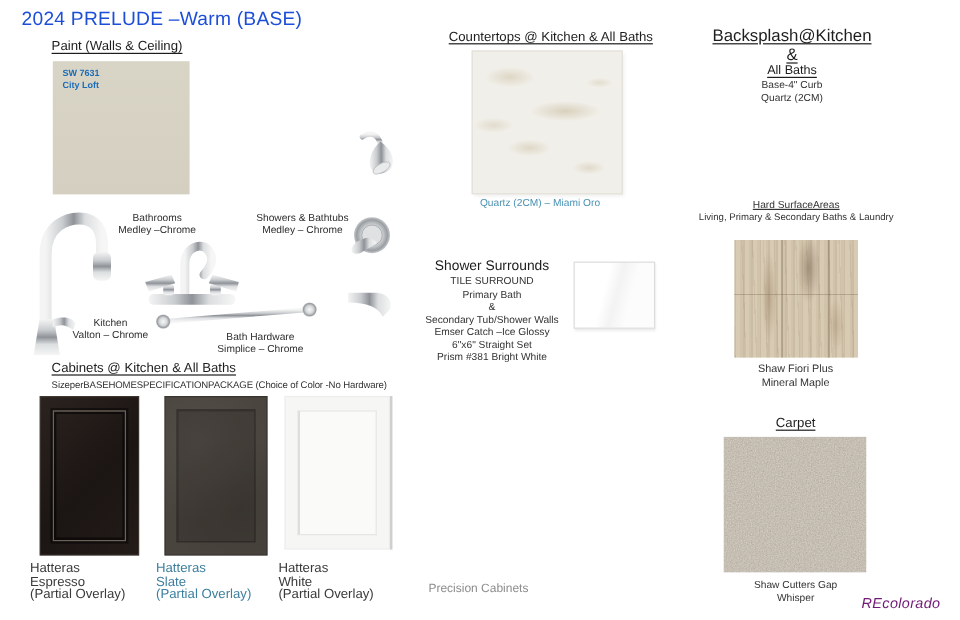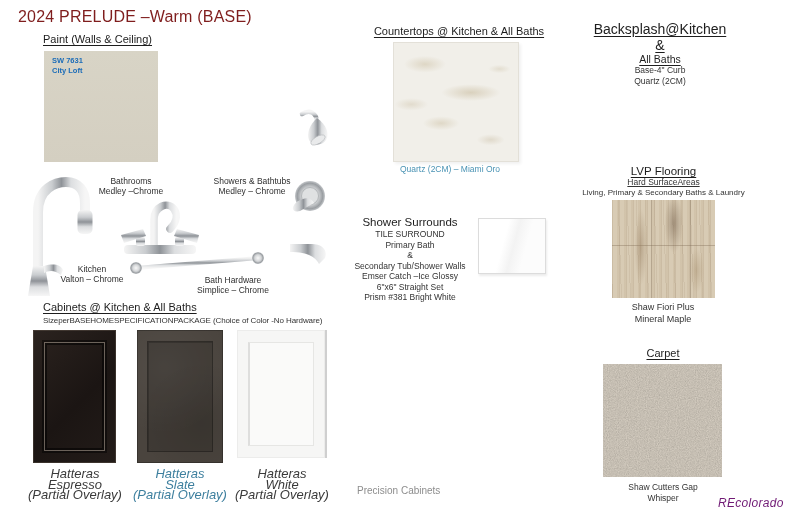--- a/index.html
+++ b/index.html
@@ -2,21 +2,21 @@
 <html><head>
 <meta charset="utf-8">
 <style>
   html,body{margin:0;padding:0;background:#ffffff;}
   #board{
     position:relative;width:800px;height:517px;background:#ffffff;overflow:hidden;
     font-family:"Liberation Sans",sans-serif;color:#262626;
   }
   .abs{position:absolute;}
   .ctr{text-align:center;}
-  .h-title{font-size:16px;color:#7f1d1d;letter-spacing:0.2px;}
+  .h-title{font-size:16px;color:#1d4ed8;letter-spacing:0.2px;}
   .h-section{font-size:11px;color:#1d1d1d;text-decoration:underline;text-underline-offset:2px;}
   .h-plain{font-size:11px;color:#1d1d1d;}
   .t-small{font-size:8.5px;line-height:10.5px;color:#333;}
   .t-tiny{font-size:8px;line-height:9.5px;color:#333;}
   .t-teal{color:#4a93b4;}
   .t-blue-bold{color:#1b6cb8;font-weight:bold;font-size:7.5px;line-height:9.5px;}
   .t-gray{color:#8d8d8d;}
   .watermark{color:#701a75;font-size:12px;letter-spacing:0.3px;font-style:italic;}
 
   
@@ -62,21 +62,21 @@
   .door-slate{left:137px;width:86px;background:#4a443e;
     background-image:radial-gradient(circle at 32% 28%, rgba(255,255,255,0.05), rgba(0,0,0,0) 60%),
       radial-gradient(circle at 75% 70%, rgba(0,0,0,0.10), rgba(0,0,0,0) 55%);
     box-shadow:inset 0 0 0 1px rgba(0,0,0,0.25);}
   .door-slate .panel{inset:11px 10px;background:rgba(0,0,0,0.14);
     border:1px solid rgba(0,0,0,0.28);box-shadow:inset 1px 1px 0 rgba(0,0,0,0.18);}
   .door-white{left:237px;width:88px;height:128px;background:#f6f6f5;
     border-right:2px solid #cfcfcf;box-shadow:inset 0 0 0 1px rgba(0,0,0,0.04);}
   .door-white .panel{inset:12px 11px;background:#fafaf9;border:1px solid #e6e6e4;
     border-left:2px solid #dededd;}
-  .door-label{top:469px;width:100px;text-align:center;font-size:13px;line-height:10.5px;color:#3a3a3a;font-style:italic;}
+  .door-label{top:469px;width:100px;font-size:11px;line-height:10.5px;color:#3a3a3a;}
   .door-label.slate{color:#3d7f9e;}
 
   .fixture-label{font-size:8.5px;line-height:10px;color:#2e2e2e;text-align:center;}
 </style>
 </head>
 <body>
 
 <div id="board">
 
   <svg width="0" height="0" style="position:absolute" aria-hidden="true">
@@ -162,21 +162,21 @@
     <div>Medley –Chrome</div>
   </div>
   <div class="abs fixture-label" style="left:204px;top:176px;width:96px;">
     <div>Showers &amp; Bathtubs</div>
     <div>Medley – Chrome</div>
   </div>
   <div class="abs fixture-label" style="left:56px;top:264px;width:72px;text-align:center;">
     <div>Kitchen</div>
     <div>Valton – Chrome</div>
   </div>
-  <div class="abs fixture-label" style="left:194px;top:275px;width:78px;text-align:center;">
+  <div class="abs fixture-label" style="left:178px;top:275px;width:78px;text-align:center;">
     <div>Bath Hardware</div>
     <div>Simplice – Chrome</div>
   </div>
 
   <div class="abs h-section" style="left:43px;top:301px;">Cabinets @ Kitchen &amp; All Baths</div>
   <div class="abs t-tiny" style="left:43px;top:316px;letter-spacing:-0.1px;">SizeperBASEHOMESPECIFICATIONPACKAGE (Choice of Color -No Hardware)</div>
 
   <div class="abs door door-espresso">
       <div class="panel"></div>
     </div>
@@ -220,21 +220,20 @@
     <div class="t-small">Primary Bath</div>
     <div class="t-small">&amp;</div>
     <div class="t-small">Secondary Tub/Shower Walls</div>
     <div class="t-small">Emser Catch –Ice Glossy</div>
     <div class="t-small">6"x6" Straight Set</div>
     <div class="t-small">Prism #381 Bright White</div>
   </div>
   <div class="abs tile-swatch"></div>
 
   <div class="abs ctr" style="left:576px;top:165px;width:175px;">
-    <div class="h-section" style="font-size:11.5px;">LVP Flooring</div>
     <div class="t-small" style="text-decoration:underline;">Hard SurfaceAreas</div>
     <div class="t-tiny">Living, Primary &amp; Secondary Baths &amp; Laundry</div>
   </div>
   <div class="abs lvp-swatch"></div>
   <div class="abs t-small ctr" style="left:613px;top:302px;width:100px;font-size:9px;line-height:11.5px;">
     <div>Shaw Fiori Plus</div>
     <div>Mineral Maple</div>
   </div>
 
   <div class="abs h-section ctr" style="left:613px;top:347px;width:100px;">Carpet</div>

